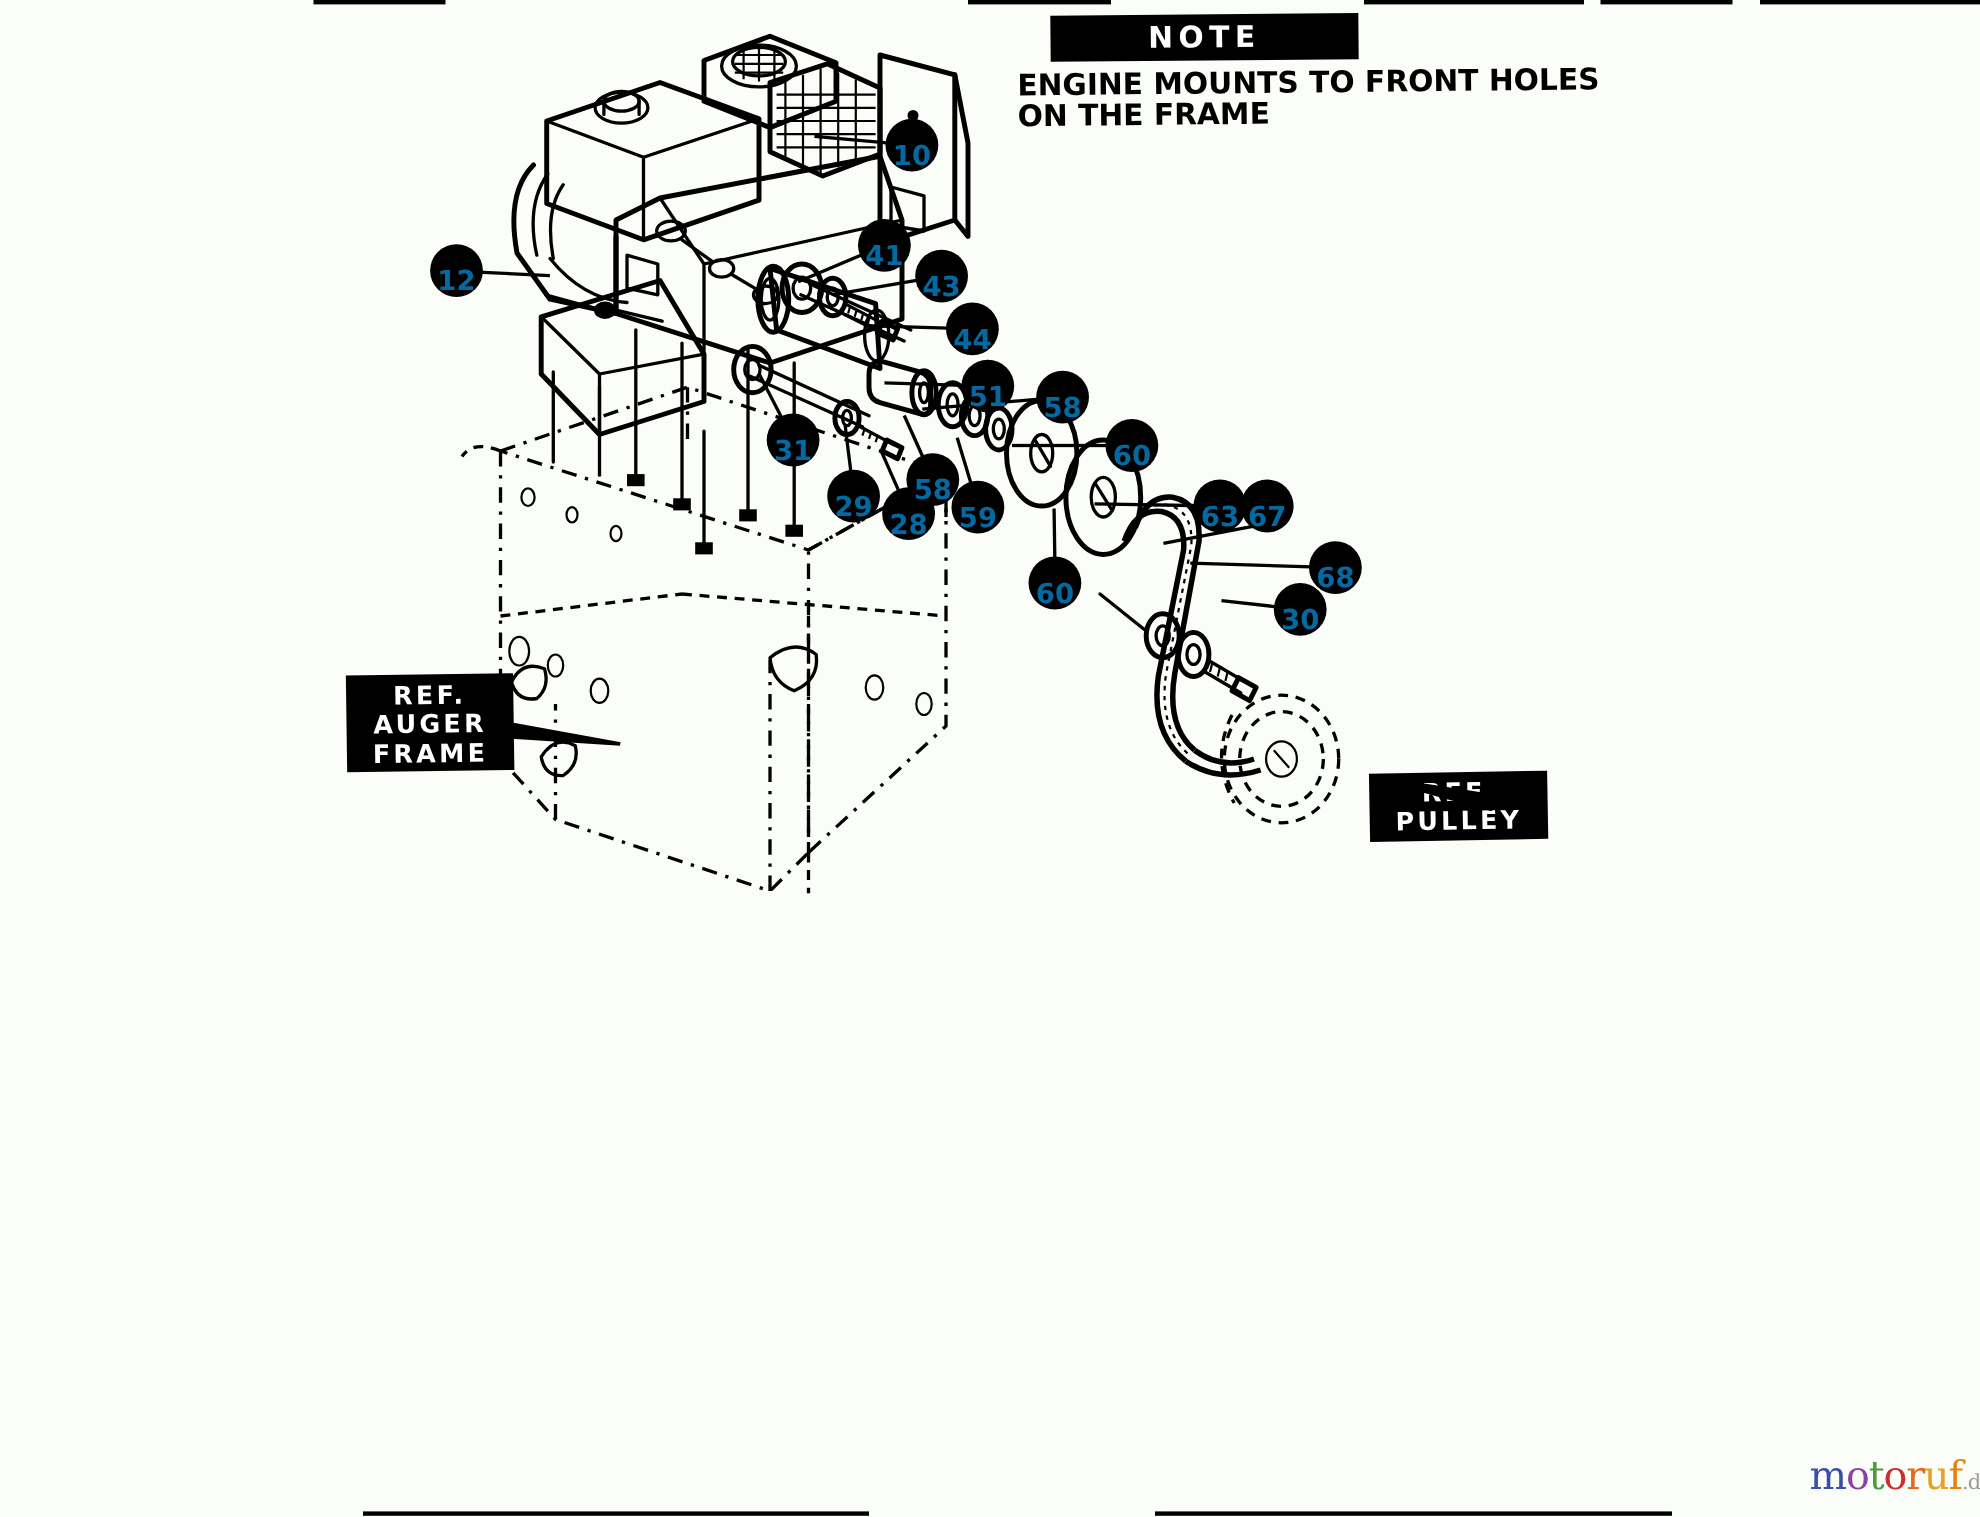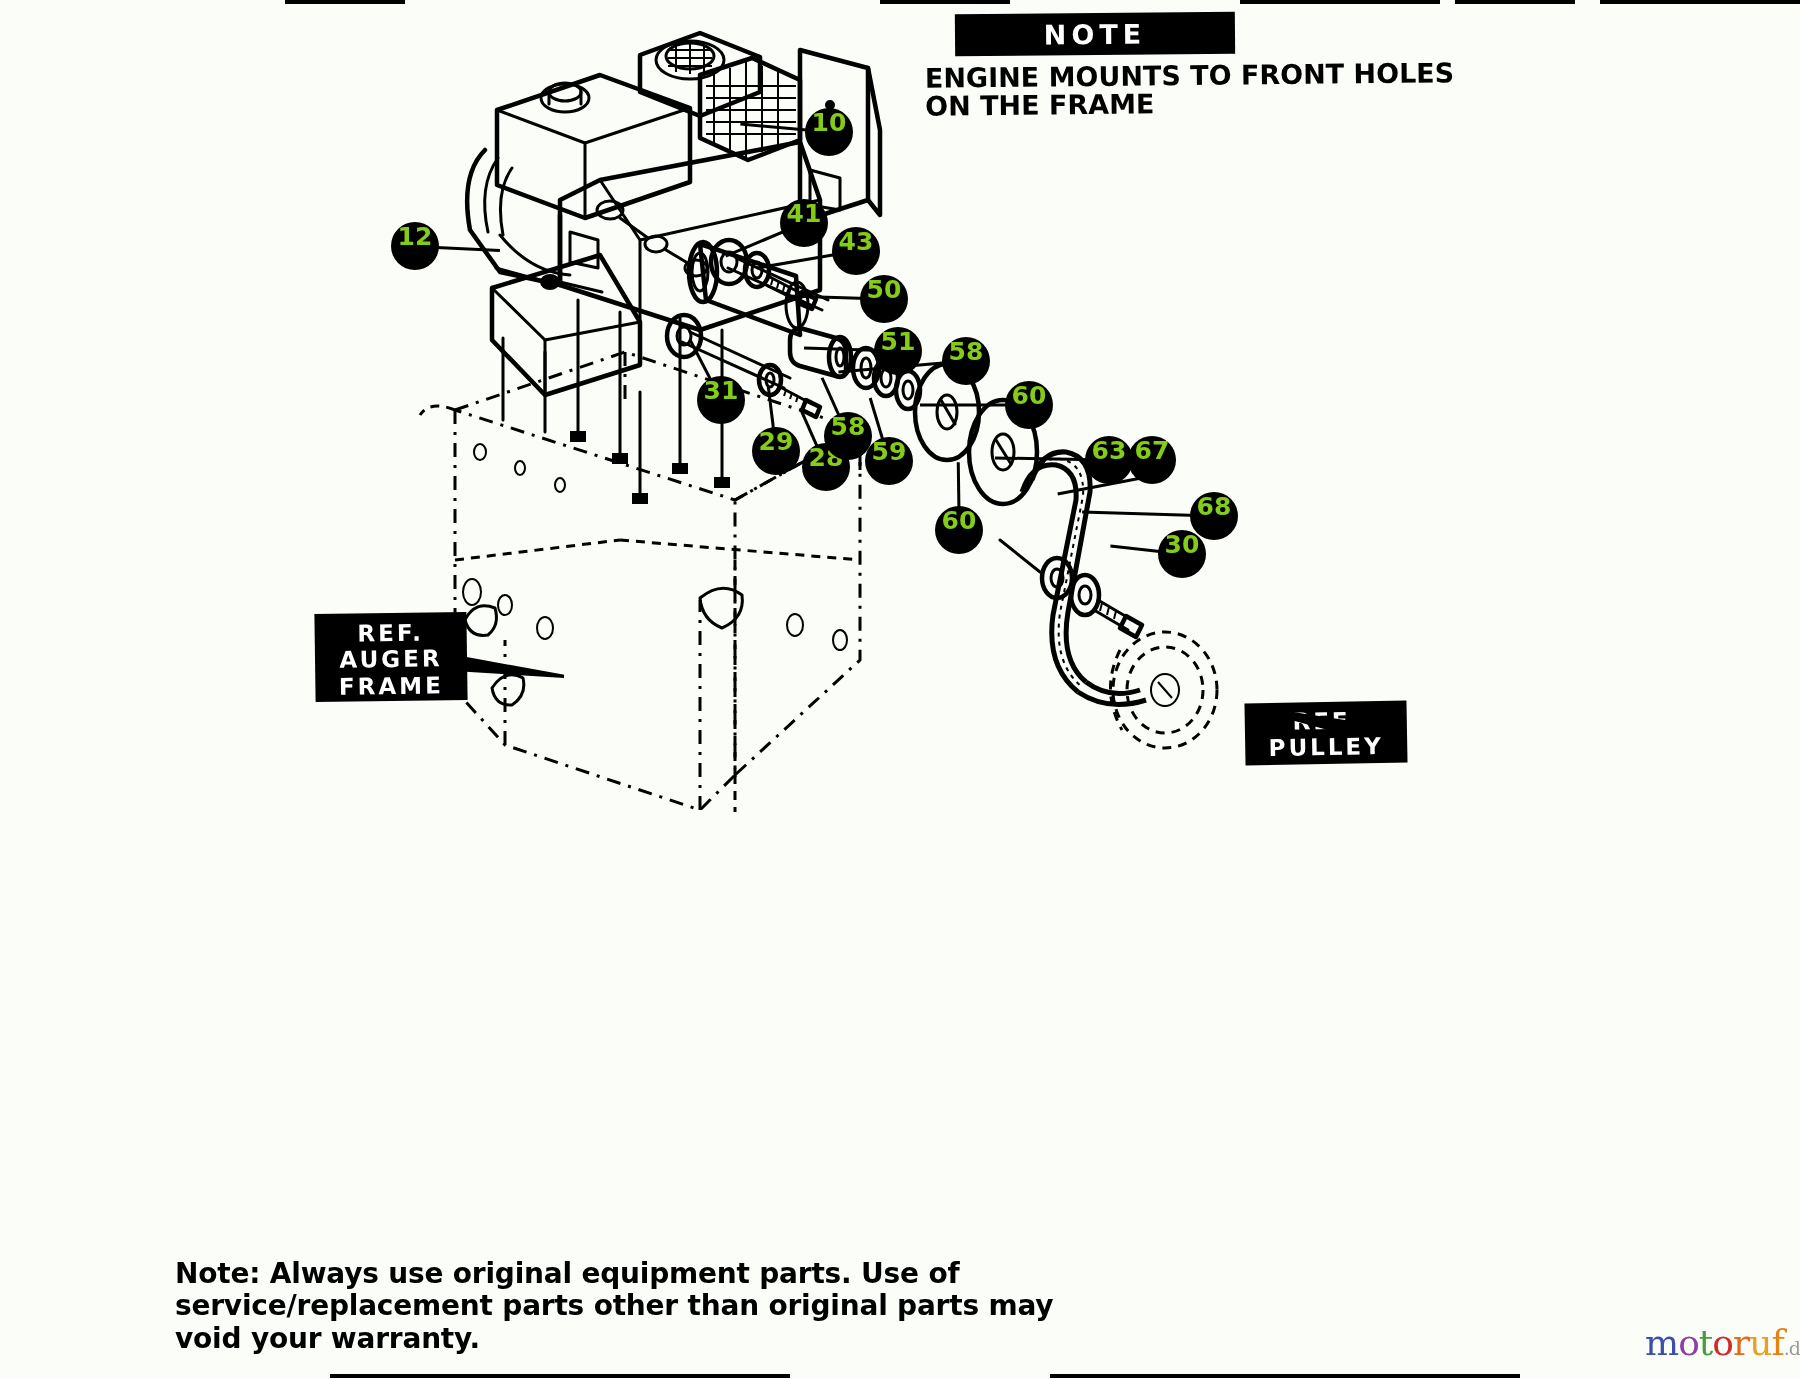--- a/index.html
+++ b/index.html
@@ -75,25 +75,25 @@
     white-space:pre-line;
   }
   #note-left{left:175px;top:1258px;font-size:28px;letter-spacing:-0.2px;}
   #note-right{left:1085px;top:1288px;font-size:28px;letter-spacing:-0.2px;}
   
   .callout{
     position:absolute;
     width:48px;height:48px;
     border-radius:50%;
     background:#000;
-    color:#84cc16;
+    color:#0369a1;
     font-family:"DejaVu Sans", sans-serif;
     font-weight:bold;
     font-size:25px;
-    display:flex;align-items:flex-start;justify-content:center;
+    display:flex;align-items:flex-end;justify-content:center;
     box-sizing:border-box;
     z-index:40;
   }
   .leader{
     position:absolute;
     background:#000;
     height:2.5px;
     transform-origin:0 50%;
     z-index:5;
   }
@@ -343,21 +343,21 @@
       <div class="leader" style="left: 804px; top: 221.75px; width: 84.6936px; transform: rotate(157.068deg);"></div>
       <div class="callout" style="left: 780px; top: 199px;">
         <span>41</span>
       </div>
       <div class="leader" style="left: 856px; top: 249.75px; width: 100.449px; transform: rotate(170.256deg);"></div>
       <div class="callout" style="left: 832px; top: 227px;">
         <span>43</span>
       </div>
       <div class="leader" style="left: 884px; top: 297.75px; width: 98.0459px; transform: rotate(-178.247deg);"></div>
       <div class="callout" style="left: 860px; top: 275px;">
-        <span>50</span>
+        <span>44</span>
       </div>
       <div class="leader" style="left: 898px; top: 349.75px; width: 94.0479px; transform: rotate(-178.172deg);"></div>
       <div class="callout" style="left: 874px; top: 327px;">
         <span>51</span>
       </div>
       <div class="leader" style="left: 966px; top: 359.75px; width: 128.472px; transform: rotate(175.088deg);"></div>
       <div class="callout" style="left: 942px; top: 337px;">
         <span>58</span>
       </div>
       <div class="leader" style="left: 1029px; top: 403.75px; width: 109px; transform: rotate(180deg);"></div>
@@ -399,23 +399,20 @@
       <div class="leader" style="left: 1214px; top: 514.75px; width: 132.061px; transform: rotate(-178.264deg);"></div>
       <div class="callout" style="left: 1190px; top: 492px;">
         <span>68</span>
       </div>
       <div class="leader" style="left: 1182px; top: 552.75px; width: 72.4431px; transform: rotate(-173.66deg);"></div>
       <div class="callout" style="left: 1158px; top: 530px;">
         <span>30</span>
       </div>
     </div>
 
-  <div class="bottom-note" id="note-left">Note: Always use original equipment parts.  Use of
-service/replacement parts other than original parts may
-void your warranty.</div>
 
   <div id="bottom-rules">
       <div class="top-rule" style="left: 330px; top: 1374px; width: 460px;"></div>
       <div class="top-rule" style="left: 1050px; top: 1374px; width: 470px;"></div>
     </div>
 
   <div id="watermark"><span style="color: rgb(59, 79, 168);">m</span><span style="color: rgb(142, 63, 160);">o</span><span style="color: rgb(74, 155, 62);">t</span><span style="color: rgb(207, 43, 43);">o</span><span style="color: rgb(224, 106, 31);">r</span><span style="color: rgb(232, 160, 32);">u</span><span style="color: rgb(232, 130, 15);">f</span><span class="suffix" style="color: rgb(154, 154, 154);">.de</span></div>
 
 </div>
 

